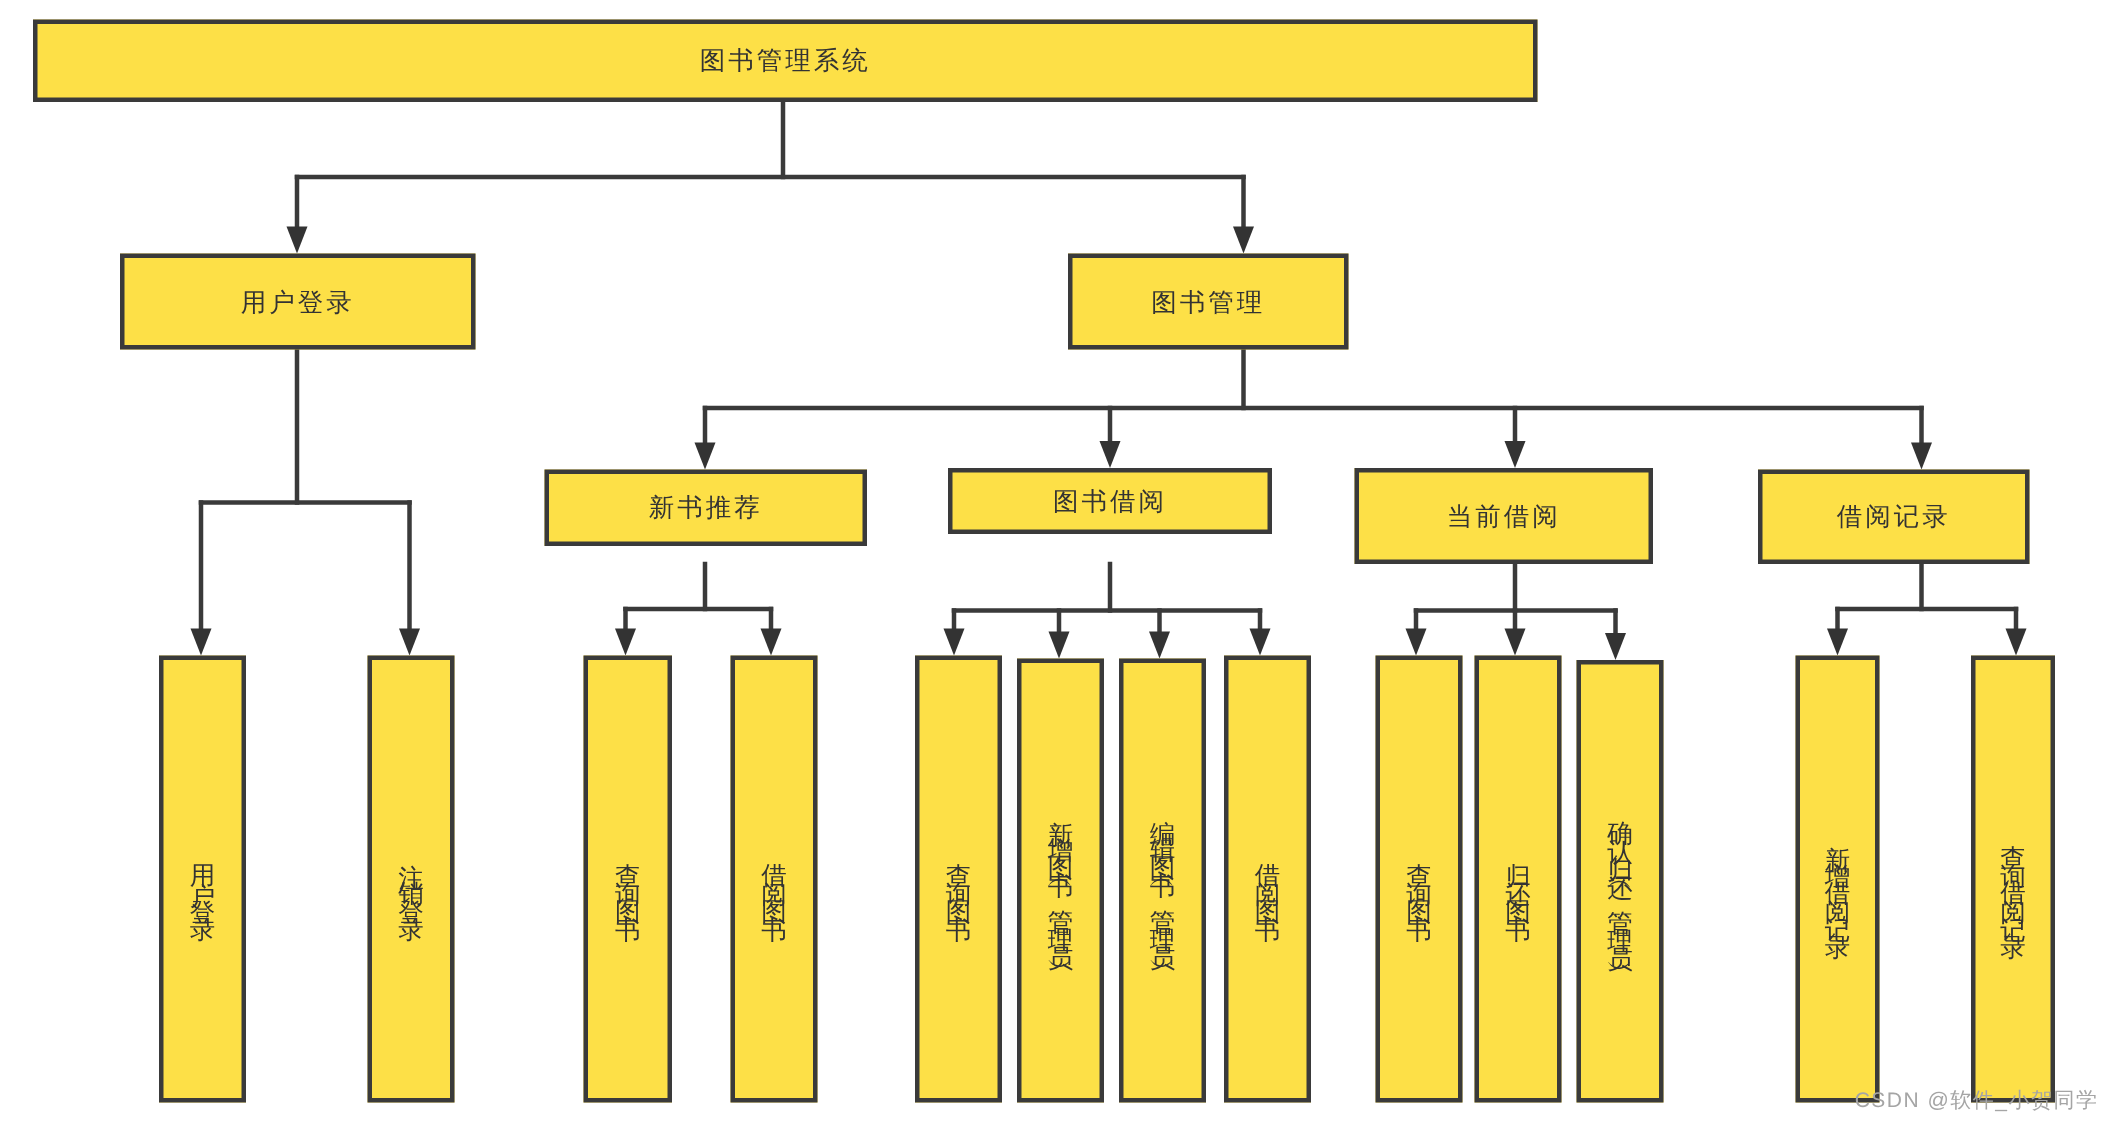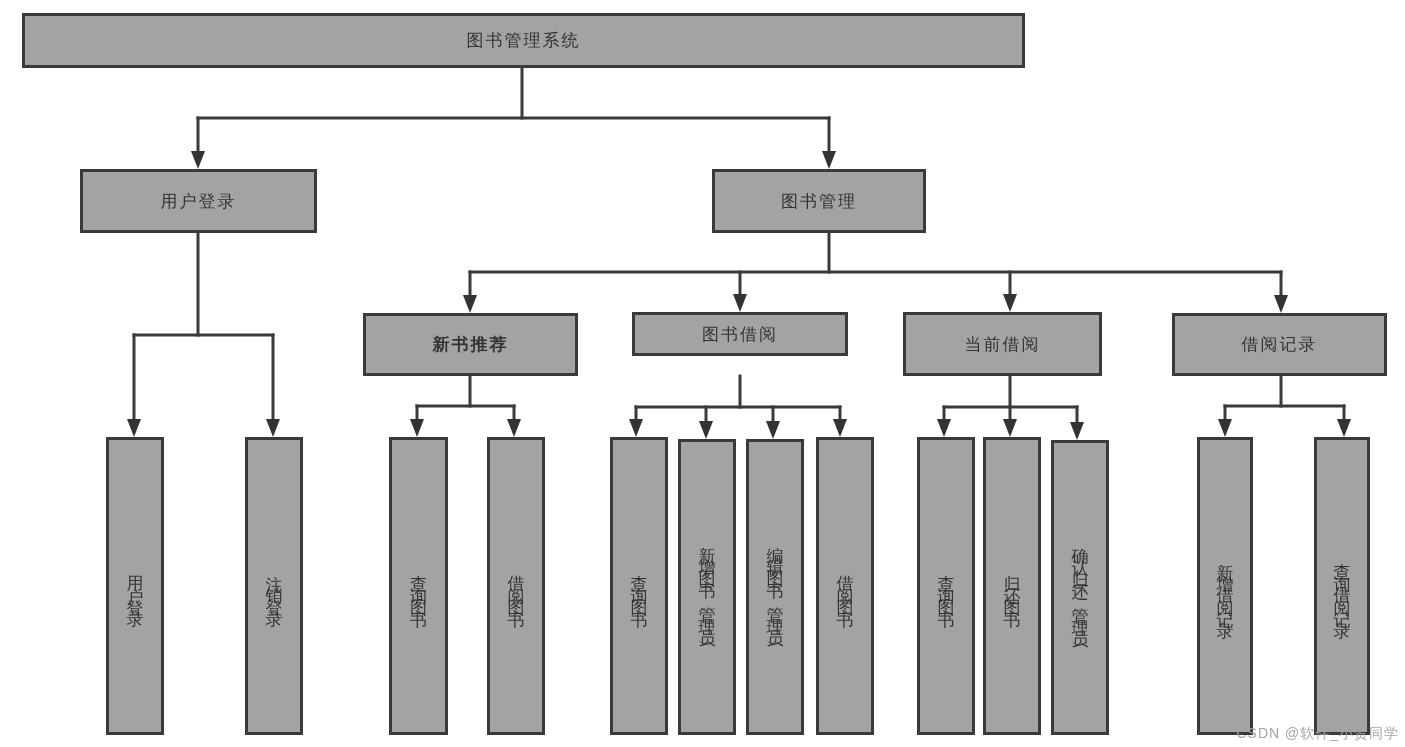--- a/index.html
+++ b/index.html
@@ -12,21 +12,21 @@
     overflow: hidden;
   }
   #edges {
     position: absolute;
     left: 0; top: 0;
     width: 1405px; height: 747px;
     z-index: 0;
   }
   .node {
     position: absolute;
-    background: #a3a3a3;
+    background: #fde047;
     border: 3px solid #3a3a3a;
     box-sizing: border-box;
     display: flex;
     align-items: center;
     justify-content: center;
     color: #333333;
     z-index: 1;
   }
   .node .lbl {
     font-size: 17px;
@@ -111,33 +111,33 @@
       <polygon points="1337,419 1351,419 1344,437" fill="#333333"></polygon>
     </svg>
 
   <div id="watermark">CSDN @软件_小贺同学</div>
 <div class="node" style="left: 22px; top: 13px; width: 1003px; height: 55px;">
       <span class="lbl">图书管理系统</span>
     </div>
     <div class="node" style="left: 80px; top: 169px; width: 237px; height: 64px;">
       <span class="lbl">用户登录</span>
     </div>
-    <div class="node" style="left: 712px; top: 169px; width: 214px; height: 64px;">
+    <div class="node" style="left: 712px; top: 169px; width: 187px; height: 64px;">
       <span class="lbl">图书管理</span>
     </div>
-    <div class="node" style="left: 363px; top: 313px; width: 215px; height: 63px; font-weight: bold;">
+    <div class="node" style="left: 363px; top: 313px; width: 215px; height: 51px;">
       <span class="lbl">新书推荐</span>
     </div>
     <div class="node" style="left: 632px; top: 312px; width: 216px; height: 44px;">
       <span class="lbl">图书借阅</span>
     </div>
     <div class="node" style="left: 903px; top: 312px; width: 199px; height: 64px;">
       <span class="lbl">当前借阅</span>
     </div>
-    <div class="node" style="left: 1172px; top: 313px; width: 215px; height: 63px;">
+    <div class="node" style="left: 1172px; top: 313px; width: 181px; height: 63px;">
       <span class="lbl">借阅记录</span>
     </div>
     <div class="node vertical" style="left: 106px; top: 437px; width: 58px; height: 298px;">
       <span class="lbl">用户登录</span>
     </div>
     <div class="node vertical" style="left: 245px; top: 437px; width: 58px; height: 298px;">
       <span class="lbl">注销登录</span>
     </div>
     <div class="node vertical" style="left: 389px; top: 437px; width: 59px; height: 298px;">
       <span class="lbl">查询图书</span>

